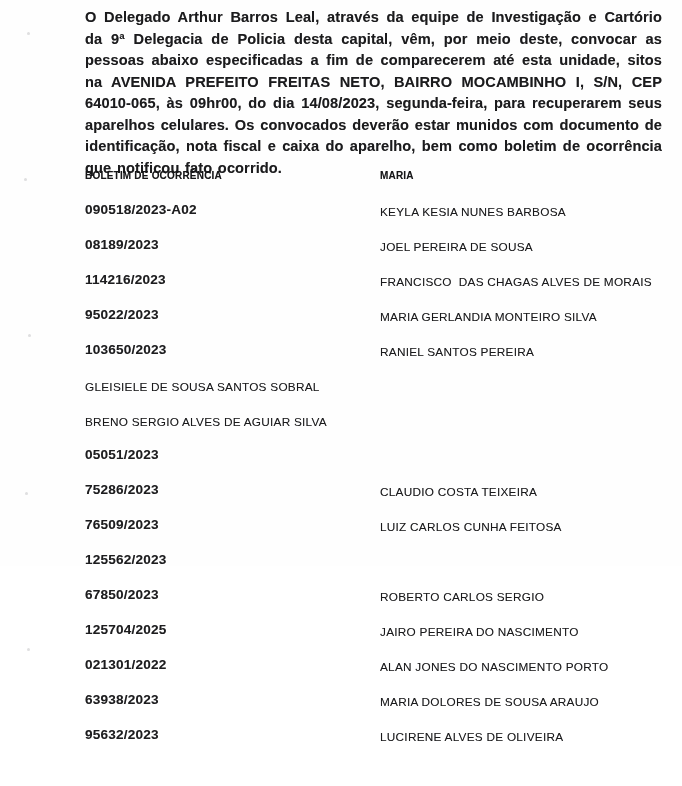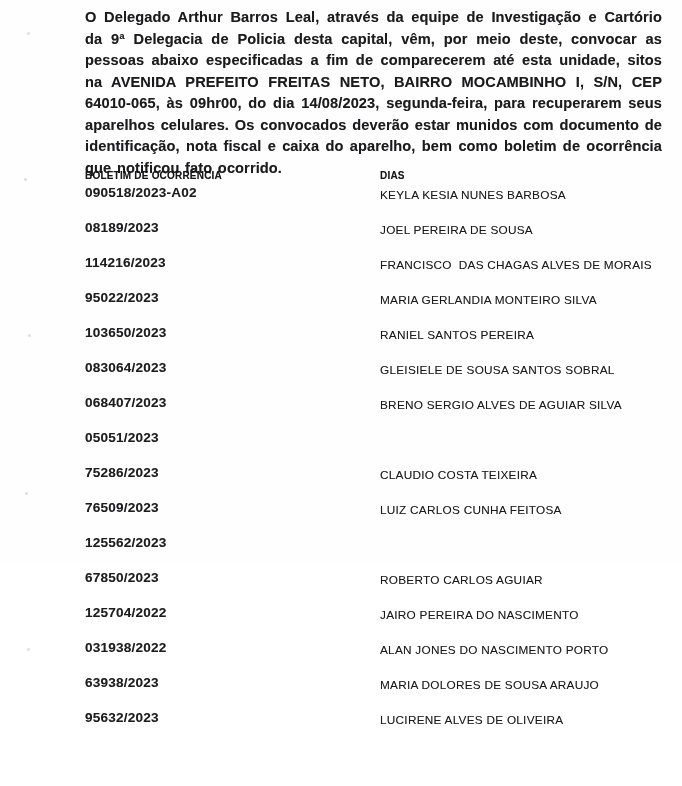--- a/index.html
+++ b/index.html
@@ -56,21 +56,21 @@
     font-size: 10px;
     letter-spacing: 0.2px;
     color: #161618;
     text-shadow: 0 0 0.4px rgba(0,0,0,0.35);
   }
   .col-bo {
     flex: 0 0 295px;
     width: 295px;
   }
   .rows {
-    margin-top: 4px;
+    margin-top: 21px;
   }
   .tr {
     display: flex;
     align-items: flex-start;
     height: 18px;
   }
   .tr + .tr {
     margin-top: 17px;
   }
   .td {
@@ -100,21 +100,21 @@
   <div class="speck" style="left:24px; top:178px;"></div>
   <div class="speck" style="left:28px; top:334px;"></div>
   <div class="speck" style="left:25px; top:492px;"></div>
   <div class="speck" style="left:27px; top:648px;"></div>
 
   <p class="intro">O Delegado Arthur Barros Leal, através da equipe de Investigação e Cartório da 9ª Delegacia de Policia desta capital, vêm, por meio deste, convocar as pessoas abaixo especificadas a fim de comparecerem até esta unidade, sitos na AVENIDA PREFEITO FREITAS NETO, BAIRRO MOCAMBINHO I, S/N, CEP 64010-065, às 09hr00, do dia 14/08/2023, segunda-feira, para recuperarem seus aparelhos celulares. Os convocados deverão estar munidos com documento de identificação, nota fiscal e caixa do aparelho, bem como boletim de ocorrência que notificou fato ocorrido.</p>
 
   <div class="table">
     <div class="thead">
       <div class="col-bo">BOLETIM DE OCORRÊNCIA</div>
-      <div class="col-nome">DIAS</div>
+      <div class="col-nome">MARIA</div>
     </div>
     <div class="rows" id="rows">
   <div class="tr">
     <div class="td col-bo">090518/2023-A02</div>
     <div class="td col-nome">KEYLA KESIA NUNES BARBOSA</div>
   </div>
 
   <div class="tr">
     <div class="td col-bo">08189/2023</div>
     <div class="td col-nome">JOEL PEREIRA DE SOUSA</div>
@@ -129,26 +129,24 @@
     <div class="td col-bo">95022/2023</div>
     <div class="td col-nome">MARIA GERLANDIA MONTEIRO SILVA</div>
   </div>
 
   <div class="tr">
     <div class="td col-bo">103650/2023</div>
     <div class="td col-nome">RANIEL SANTOS PEREIRA</div>
   </div>
 
   <div class="tr">
-    <div class="td col-bo">083064/2023</div>
     <div class="td col-nome">GLEISIELE DE SOUSA SANTOS SOBRAL</div>
   </div>
 
   <div class="tr">
-    <div class="td col-bo">068407/2023</div>
     <div class="td col-nome">BRENO SERGIO ALVES DE AGUIAR SILVA</div>
   </div>
 
   <div class="tr">
     <div class="td col-bo">05051/2023</div>
   </div>
 
 
   <div class="tr">
     <div class="td col-bo">75286/2023</div>
@@ -159,30 +157,30 @@
     <div class="td col-bo">76509/2023</div>
     <div class="td col-nome">LUIZ CARLOS CUNHA FEITOSA</div>
   </div>
 
   <div class="tr">
     <div class="td col-bo">125562/2023</div>
   </div>
 
   <div class="tr">
     <div class="td col-bo">67850/2023</div>
-    <div class="td col-nome">ROBERTO CARLOS AGUIAR</div>
+    <div class="td col-nome">ROBERTO CARLOS SERGIO</div>
   </div>
 
   <div class="tr">
-    <div class="td col-bo">125704/2022</div>
+    <div class="td col-bo">125704/2025</div>
     <div class="td col-nome">JAIRO PEREIRA DO NASCIMENTO</div>
   </div>
 
   <div class="tr">
-    <div class="td col-bo">031938/2022</div>
+    <div class="td col-bo">021301/2022</div>
     <div class="td col-nome">ALAN JONES DO NASCIMENTO PORTO</div>
   </div>
 
   <div class="tr">
     <div class="td col-bo">63938/2023</div>
     <div class="td col-nome">MARIA DOLORES DE SOUSA ARAUJO</div>
   </div>
 
   <div class="tr">
     <div class="td col-bo">95632/2023</div>

